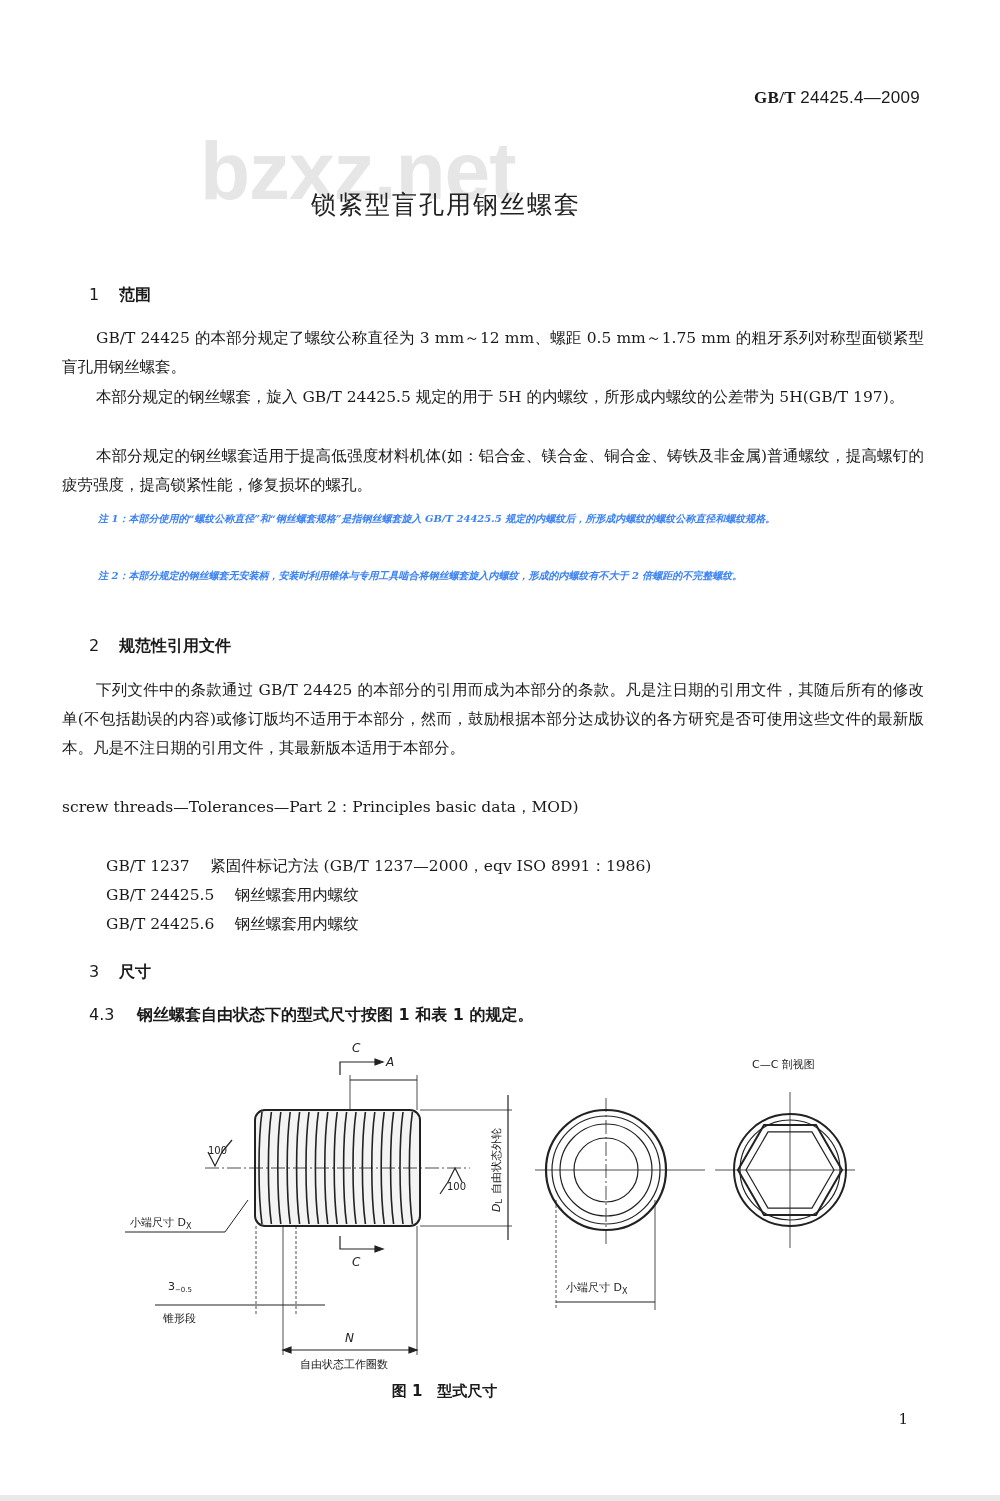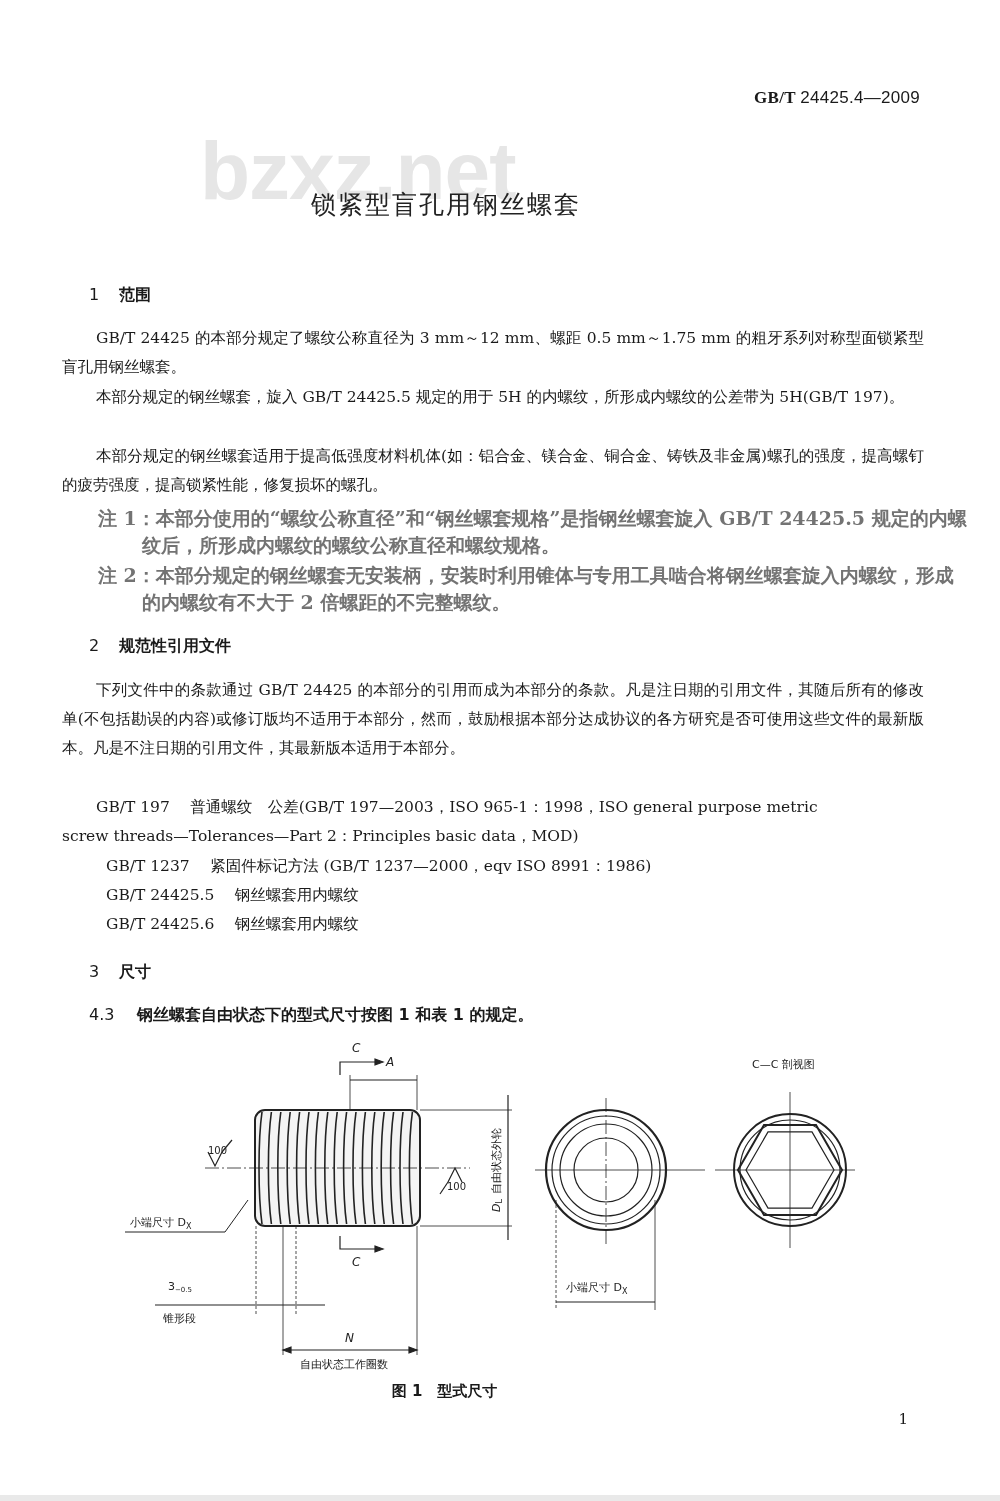--- a/index.html
+++ b/index.html
@@ -8,21 +8,21 @@
     font-family:"DejaVu Serif", "Liberation Serif", serif; color:#1a1a1a;
   }
   .abs { position:absolute; }
   .std-number { right:80px; top:88px; font-size:17px; font-weight:bold; font-family:"Liberation Serif", serif; letter-spacing:0.3px; }
   .std-number .num { font-family:Liberation Sans, sans-serif; font-weight:normal; }
   .watermark { left:200px; top:130px; font-family:"Liberation Sans", sans-serif; font-weight:bold; font-size:82px; color:#e6e6e6; letter-spacing:-1px; line-height:1; }
   .doc-title { left:0; width:892px; top:188px; text-align:center; font-family:"DejaVu Sans", sans-serif; font-size:25px; letter-spacing:2px; color:#222; }
   .heading { left:62px; font-family:"DejaVu Sans", sans-serif; font-size:16px; font-weight:bold;margin-left:27px; }
   .heading .n { display:inline-block; width:30px; font-weight:normal; }
   .para { left:62px; width:862px; font-size:15.5px; line-height:29px; text-indent:34px; text-align:justify; }
-  .note { left:98px; width:826px; font-size:19px; line-height:27px; padding-left:44px; text-indent:-44px; font-weight:bold; color:#737373; }
+  .note { left:98px; width:826px; font-size:10px; line-height:27px; padding-left:44px; text-indent:-44px; font-weight:bold; color:#3b82f6;font-style:italic; }
   .ref { left:96px; font-size:15.5px; line-height:29px;margin-left:10px; }
   .ref-wrap { left:62px; width:862px; font-size:15.5px; line-height:29px; }
   .figure { left:120px; top:1040px; width:760px; height:340px; }
   .fig-caption { left:0; width:889px; top:1382px; text-align:center; font-family:"DejaVu Sans", sans-serif; font-size:15px; font-weight:bold; }
   .page-number { right:92px; top:1410px; font-size:15px; }
   .bottom-bar { left:0; right:0; bottom:0; height:6px; background:#e9e9e9; }
   svg text { font-family:"DejaVu Sans", sans-serif; }
 </style>
 </head>
 <body>
@@ -33,34 +33,30 @@
 </div>
 
 <div class="abs watermark">bzxz.net</div>
 <div class="abs doc-title">锁紧型盲孔用钢丝螺套</div>
 
 <div class="abs heading" style="top:285px">
   <span class="n">1</span><span>范围</span>
 </div>
 <div class="abs para" style="top:324px">GB/T 24425 的本部分规定了螺纹公称直径为 3 mm～12 mm、螺距 0.5 mm～1.75 mm 的粗牙系列对称型面锁紧型盲孔用钢丝螺套。</div>
 <div class="abs para" style="top:383px">本部分规定的钢丝螺套，旋入 GB/T 24425.5 规定的用于 5H 的内螺纹，所形成内螺纹的公差带为 5H(GB/T 197)。</div>
-<div class="abs para" style="top:442px">本部分规定的钢丝螺套适用于提高低强度材料机体(如：铝合金、镁合金、铜合金、铸铁及非金属)螺孔的强度，提高螺钉的疲劳强度，提高锁紧性能，修复损坏的螺孔。</div>
+<div class="abs para" style="top:442px">本部分规定的钢丝螺套适用于提高低强度材料机体(如：铝合金、镁合金、铜合金、铸铁及非金属)普通螺纹，提高螺钉的疲劳强度，提高锁紧性能，修复损坏的螺孔。</div>
 <div class="abs note" style="top:505px">注 1：本部分使用的“螺纹公称直径”和“钢丝螺套规格”是指钢丝螺套旋入 GB/T 24425.5 规定的内螺纹后，所形成内螺纹的螺纹公称直径和螺纹规格。</div>
 <div class="abs note" style="top:562px">注 2：本部分规定的钢丝螺套无安装柄，安装时利用锥体与专用工具啮合将钢丝螺套旋入内螺纹，形成的内螺纹有不大于 2 倍螺距的不完整螺纹。</div>
 
 <div class="abs heading" style="top:636px">
   <span class="n">2</span><span>规范性引用文件</span>
 </div>
 <div class="abs para" style="top:676px">下列文件中的条款通过 GB/T 24425 的本部分的引用而成为本部分的条款。凡是注日期的引用文件，其随后所有的修改单(不包括勘误的内容)或修订版均不适用于本部分，然而，鼓励根据本部分达成协议的各方研究是否可使用这些文件的最新版本。凡是不注日期的引用文件，其最新版本适用于本部分。</div>
 
 <div class="abs ref-wrap" style="top:793px">
-  <div style="text-indent:34px">
-    <span>GB/T 197</span>　
-    <span>普通螺纹　公差(GB/T 197—2003，ISO 965-1：1998，ISO general purpose metric</span>
-  </div>
   <div>screw threads—Tolerances—Part 2：Principles basic data，MOD)</div>
 </div>
 <div class="abs ref" style="top:852px">
   <span>GB/T 1237</span>　
   <span>紧固件标记方法 (GB/T 1237—2000，eqv ISO 8991：1986)</span>
 </div>
 <div class="abs ref" style="top:881px">
   <span>GB/T 24425.5</span>　
   <span>钢丝螺套用内螺纹</span>
 </div>

